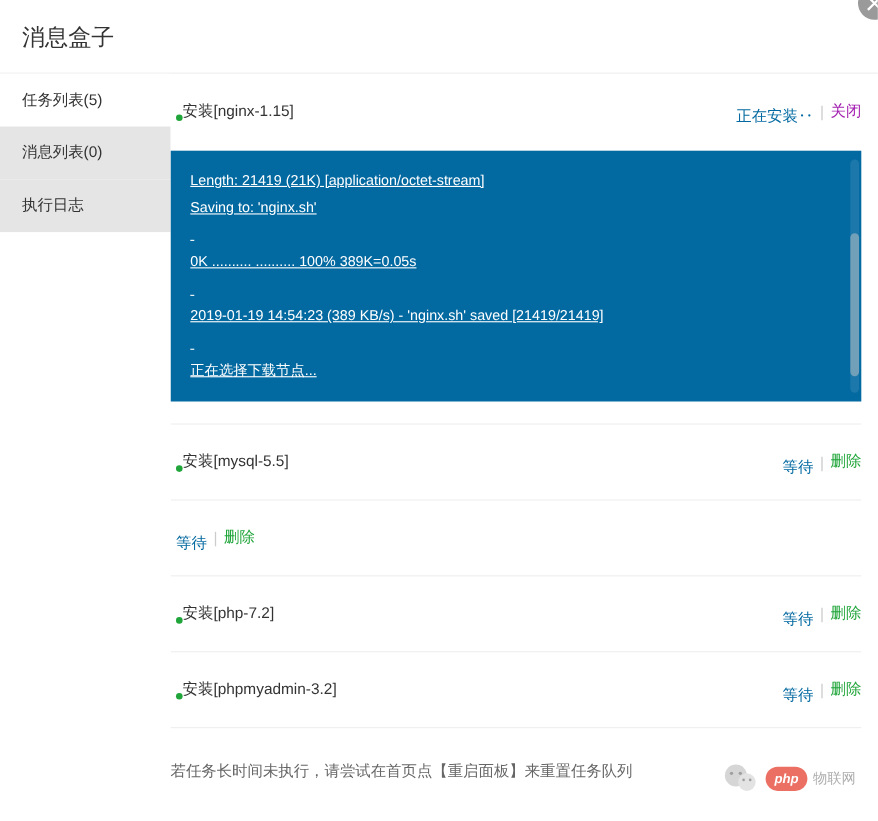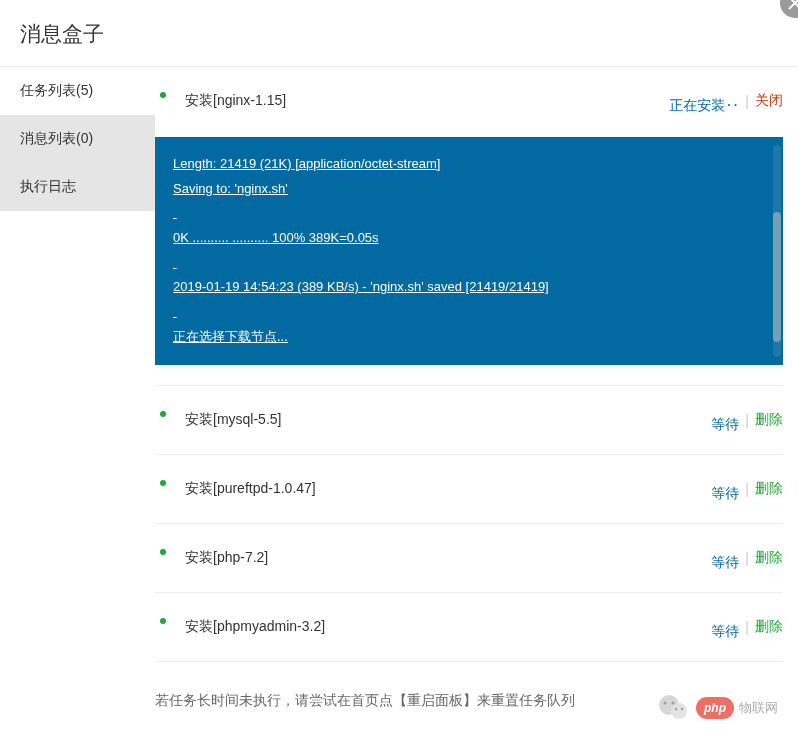--- a/index.html
+++ b/index.html
@@ -52,22 +52,22 @@
       padding: 20px 0 20px 0;
     }
     .task-header {
       display: flex;
       align-items: center;
       justify-content: space-between;
       padding: 0 0 0 5px;
     }
     .task-title-wrap {
       display: flex;
-      align-items: flex-start;
-      gap: 19px;
+      align-items: flex-end;
+      gap: 0;
     }
     .bullet {
       width: 6px;
       height: 6px;
       background: #20a53a;
       border-radius: 50%;
       flex-shrink: 0;
     }
     .task-title {
       font-size: 14px;
@@ -84,21 +84,21 @@
       margin-top: 10px;
     }
     .divider {
       color: #ccc;
     }
     .action-link {
       color: #20a53a;
       cursor: pointer;
     }
     .action-link.close {
-      color: #c2410c;
+      color: #a21caf;
       text-align: center;
     }
     .terminal {
       background: #0369a1;
       color: #fff;
       font-size: 13px;
       padding: 15px 18px;
       margin: 22px 0 0 0;
       position: relative;
       font-family: "Microsoft YaHei", monospace;
@@ -241,24 +241,20 @@
         <div class="task-actions">
           <span class="status-text">等待</span>
           <span class="divider">|</span>
           <span class="action-link">删除</span>
         </div>
       </div>
     </div>
 
     <div class="task-item">
       <div class="task-header">
-        <div class="task-title-wrap">
-          <span class="bullet"></span>
-          <span class="task-title">安装[pureftpd-1.0.47]</span>
-        </div>
         <div class="task-actions">
           <span class="status-text">等待</span>
           <span class="divider">|</span>
           <span class="action-link">删除</span>
         </div>
       </div>
     </div>
 
     <div class="task-item">
       <div class="task-header">

